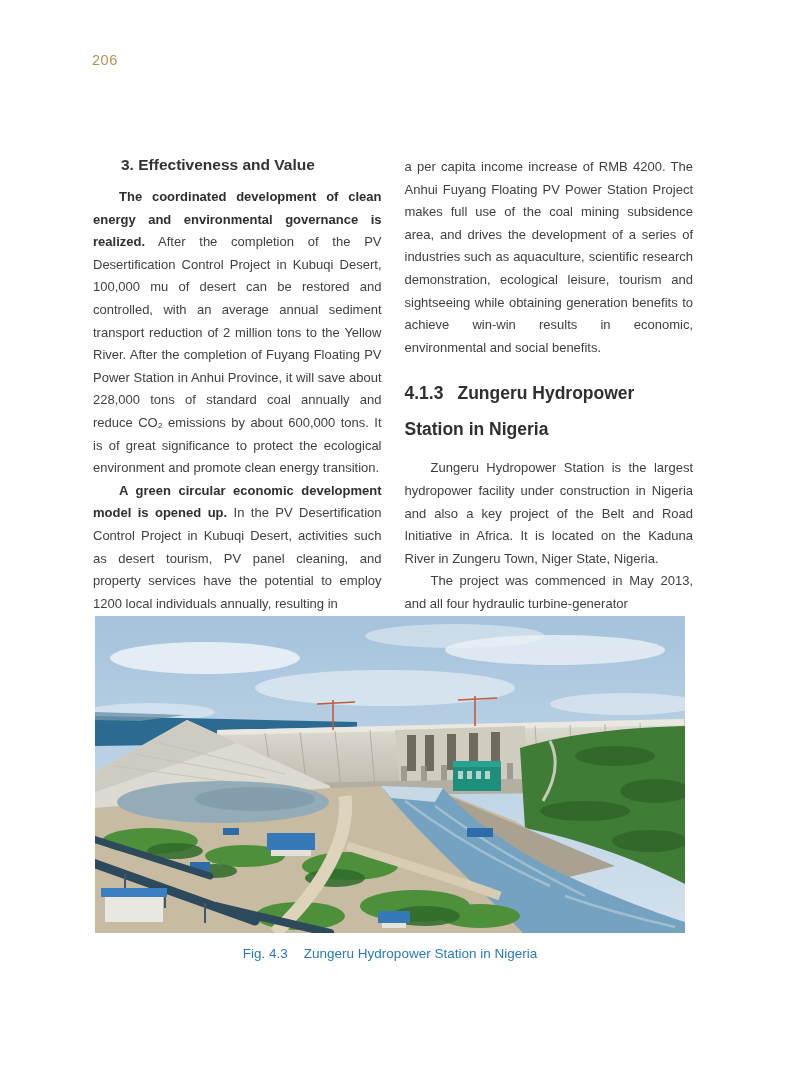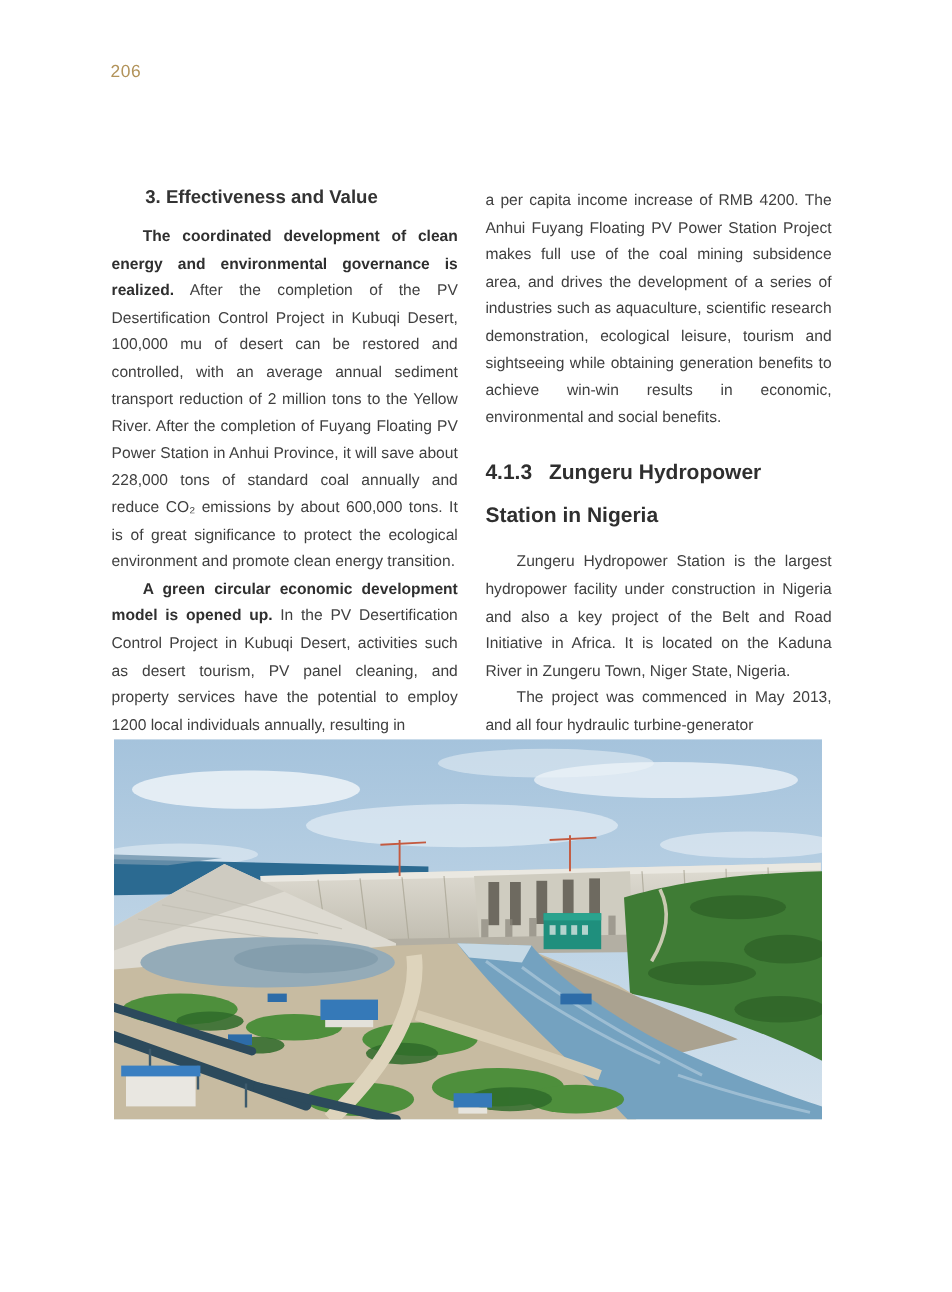--- a/index.html
+++ b/index.html
@@ -239,15 +239,18 @@
       <g stroke="#3d5a6c" stroke-width="2">
         <line x1="30" y1="258" x2="30" y2="278"></line>
         <line x1="70" y1="272" x2="70" y2="292"></line>
         <line x1="110" y1="287" x2="110" y2="307"></line>
       </g>
 
       <rect x="10" y="278" width="58" height="28" fill="#e9e7e1"></rect>
       <rect x="6" y="272" width="66" height="9" fill="#3a7fc1"></rect>
     </svg>
 
+    <figcaption class="figure-caption">
+      <span class="cap-label">Fig. 4.3</span><span>Zungeru Hydropower Station in Nigeria</span>
+    </figcaption>
   </figure>
 
 </div>
 
 </body></html>

